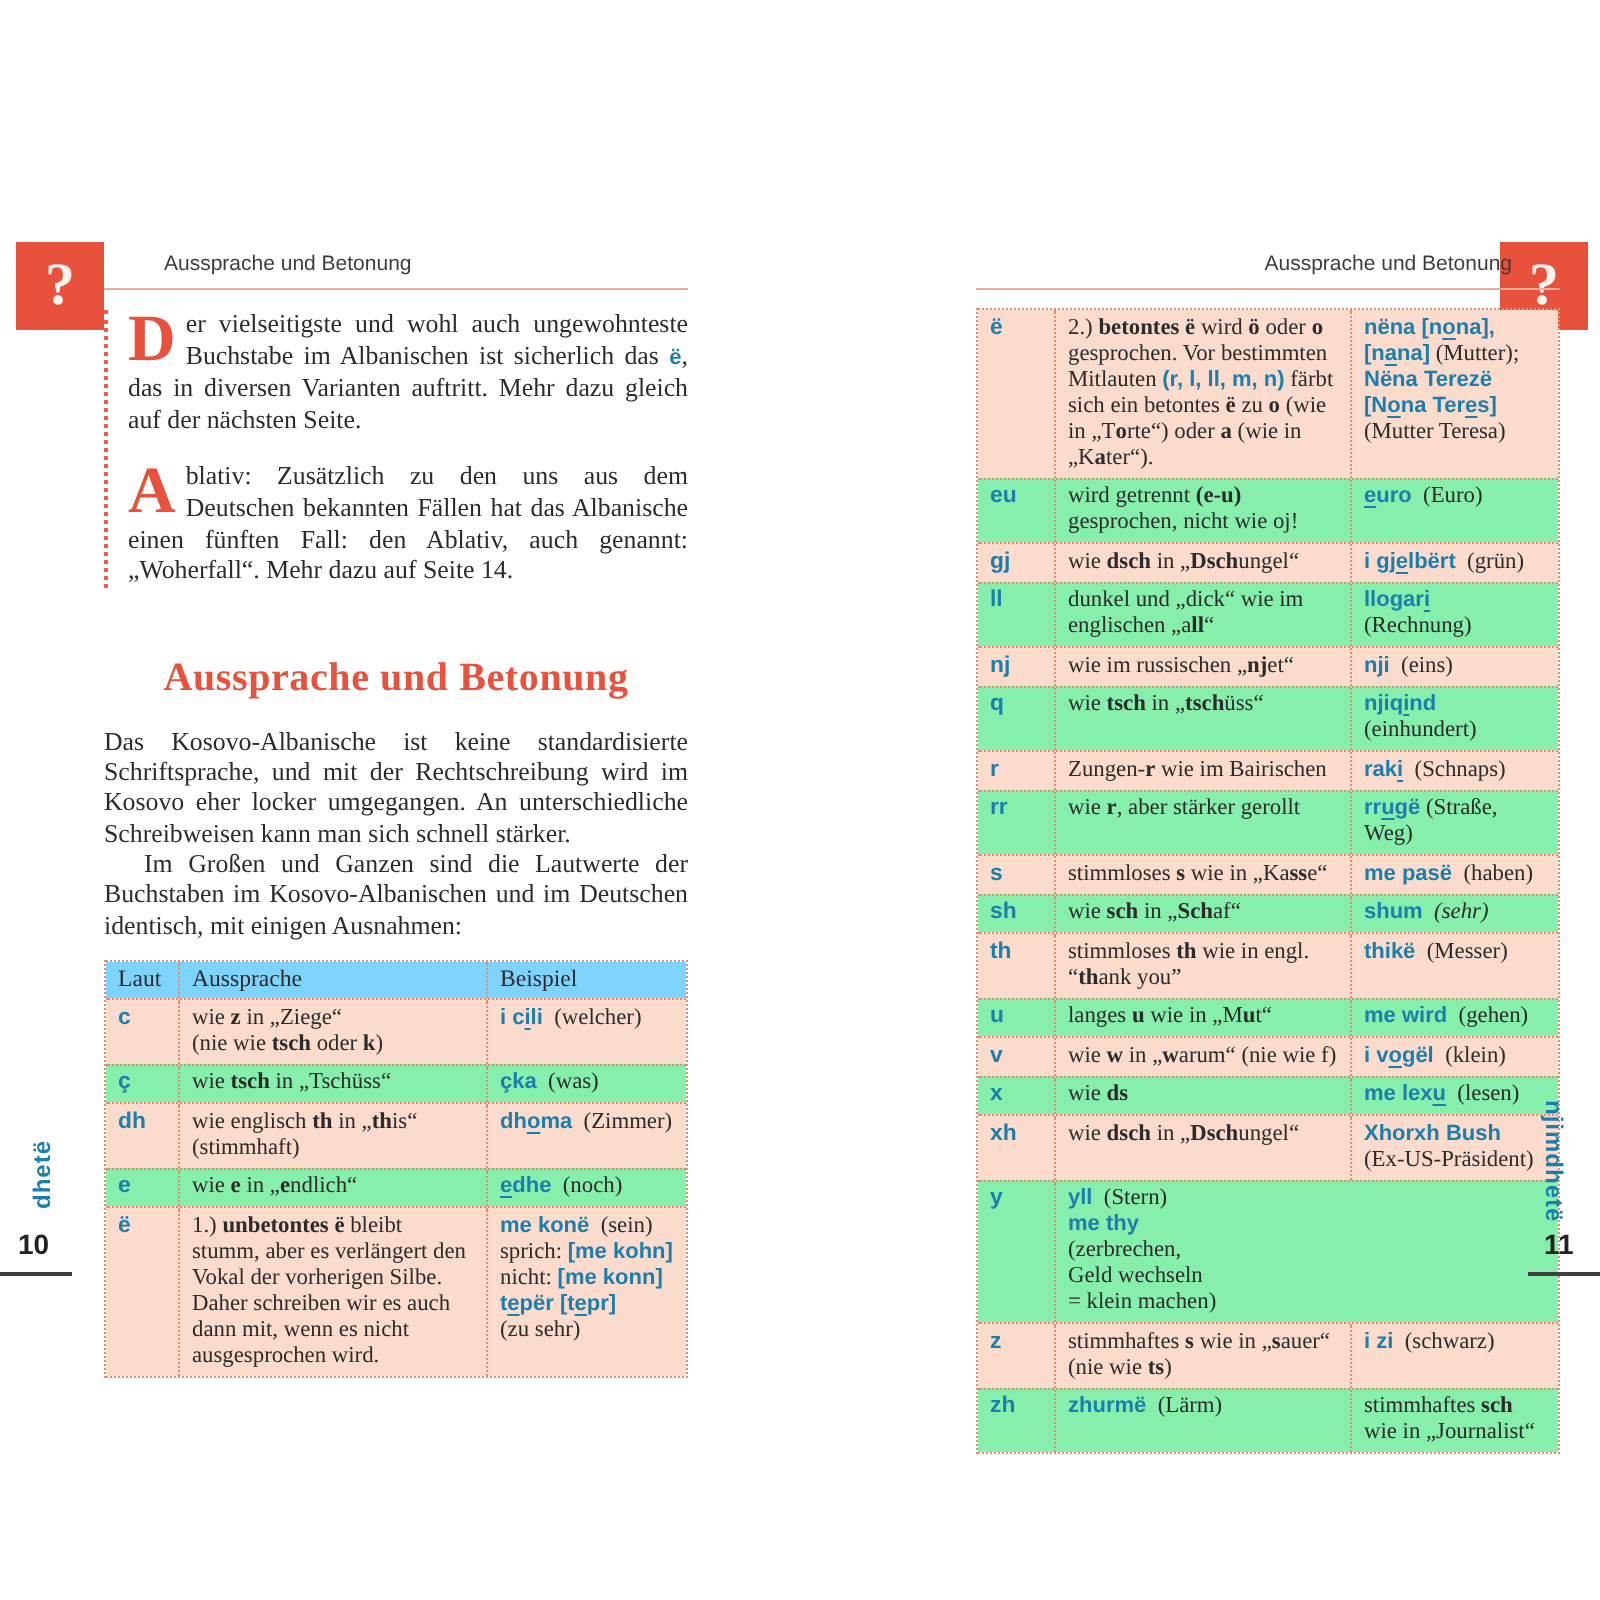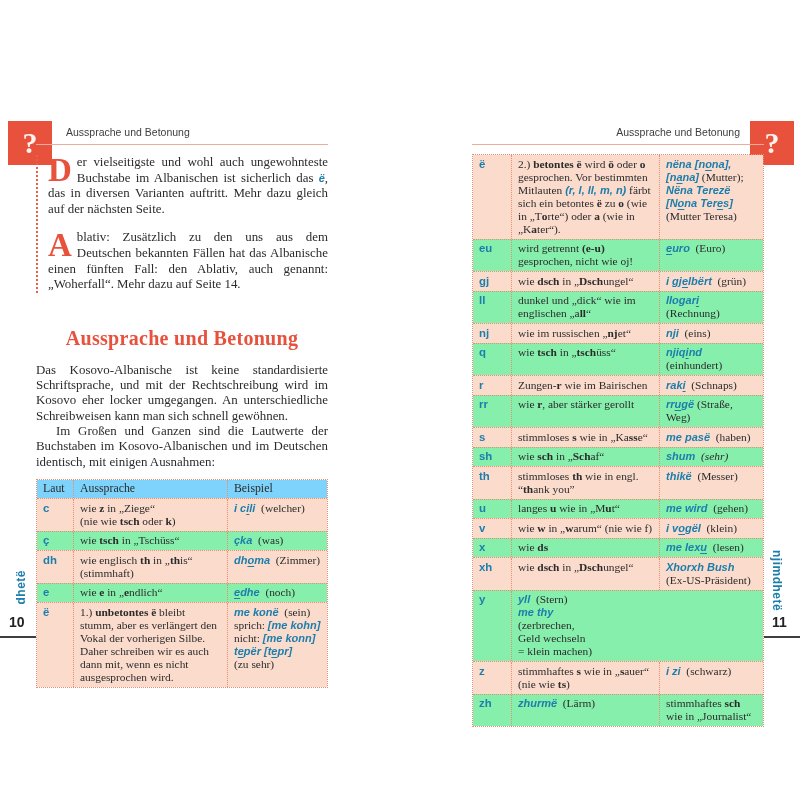--- a/index.html
+++ b/index.html
@@ -9,21 +9,21 @@
     -webkit-font-smoothing:antialiased;
   }
   .qbox {
     position:absolute; top:121px; width:44px; height:44px; background:#e8513c;
     color:#fdf2ee; display:flex; align-items:center; justify-content:center;
     font-family:"Liberation Serif", serif; font-weight:bold; font-size:30px;
   }
   .qbox-left { left:8px; }
   .qbox-right { left:750px; }
 
-  .page { position:absolute; top:126px; width:292px; }
+  .page { position:absolute; top:126px; width:292px;margin-left:16px; }
   .page-left  { left:36px; }
   .page-right { left:472px; }
 
   .pg-header {
     font-family:"Liberation Sans", sans-serif; font-size:10.5px; color:#3d3d3d;
     padding-bottom:6px; border-bottom:1.5px solid #ecae9c;
   }
   .pg-header.hl { padding-left:30px; }
   .pg-header.hr { text-align:right; padding-right:24px; }
 
@@ -51,21 +51,21 @@
   .trow { display:grid; border-top:1px dotted #e98d72; }
   .trow:first-child { border-top:none; }
   .cols-left  { grid-template-columns:36px 154px 1fr; }
   .cols-right { grid-template-columns:38px 148px 1fr; }
   .tcell { padding:2.5px 6px 3px 6px; }
   .tcell + .tcell { border-left:1px dotted #e98d72; }
   .thead { background:#7dd3fc; font-size:11.8px; }
   .dark  { background:#fadbcc; }
   .light { background:#86efac; }
   .laut  { font-family:"Liberation Sans", sans-serif; font-weight:bold; color:#1c7ead; font-size:11.4px; }
-  .al    { font-family:"Liberation Sans", sans-serif; font-weight:bold; color:#1c7ead; font-size:11px;font-style:italic; }
+  .al    { font-family:"Liberation Sans", sans-serif; font-weight:bold; color:#1c7ead; font-size:11px; }
   u { text-underline-offset:2px; }
 
   .side-tab {
     position:absolute; font-family:"Liberation Sans", sans-serif; font-weight:bold;
     color:#1c7ead; font-size:12px; letter-spacing:0.5px;
   }
   .tab-left  { left:14px; top:570px; writing-mode:vertical-rl; transform:rotate(180deg); }
   .tab-right { left:770px; top:550px; writing-mode:vertical-rl; }
 
   .pn-line { position:absolute; top:636px; width:36px; border-top:2px solid #3f3f3f; }
@@ -91,21 +91,21 @@
 <div class="page page-left">
   <div class="pg-header hl">Aussprache und Betonung</div>
 
   <div class="intro">
     <p><span class="dropcap">D</span><span>er vielseitigste und wohl auch ungewohnteste Buchstabe im Albanischen ist sicherlich das <span class="al">ë</span>, das in diversen Varianten auftritt. Mehr dazu gleich auf der nächsten Seite.</span></p>
     <p><span class="dropcap">A</span><span>blativ: Zusätzlich zu den uns aus dem Deutschen bekannten Fällen hat das Albanische einen fünften Fall: den Ablativ, auch genannt: „Woherfall“. Mehr dazu auf Seite 14.</span></p>
   </div>
 
   <div class="mid-heading">Aussprache und Betonung</div>
 
-  <p class="bodytext">Das Kosovo-Albanische ist keine standardisierte Schriftsprache, und mit der Rechtschreibung wird im Kosovo eher locker umgegangen. An unterschiedliche Schreibweisen kann man sich schnell gewöhnen.</p>
+  <p class="bodytext">Das Kosovo-Albanische ist keine standardisierte Schriftsprache, und mit der Rechtschreibung wird im Kosovo eher locker umgegangen. An unterschiedliche Schreibweisen kann man sich schnell stärker.</p>
   <p class="bodytext indent">Im Großen und Ganzen sind die Lautwerte der Buchstaben im Kosovo-Albanischen und im Deutschen identisch, mit einigen Ausnahmen:</p>
 
   <div class="ptable">
       <div class="trow thead cols-left">
         <div class="tcell">Laut</div>
         <div class="tcell">Aussprache</div>
         <div class="tcell">Beispiel</div>
       </div>
       <div class="trow cols-left dark">
         <div class="tcell laut">c</div>

